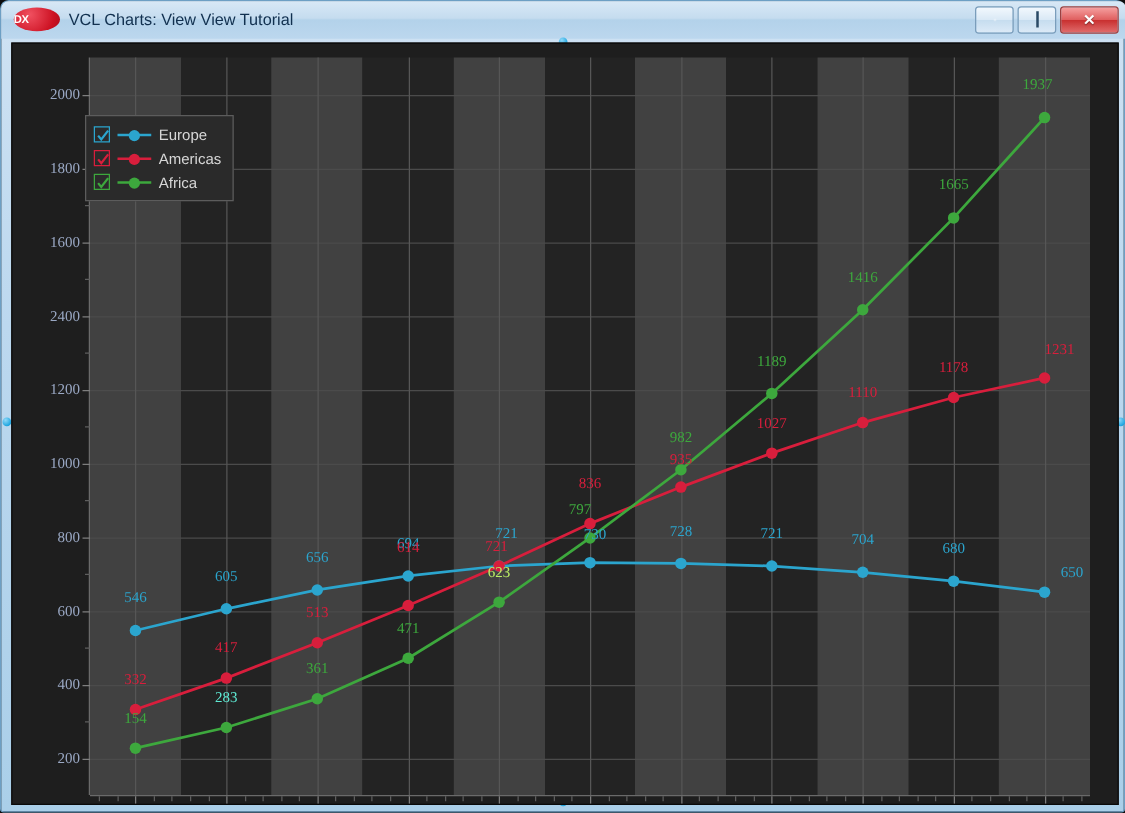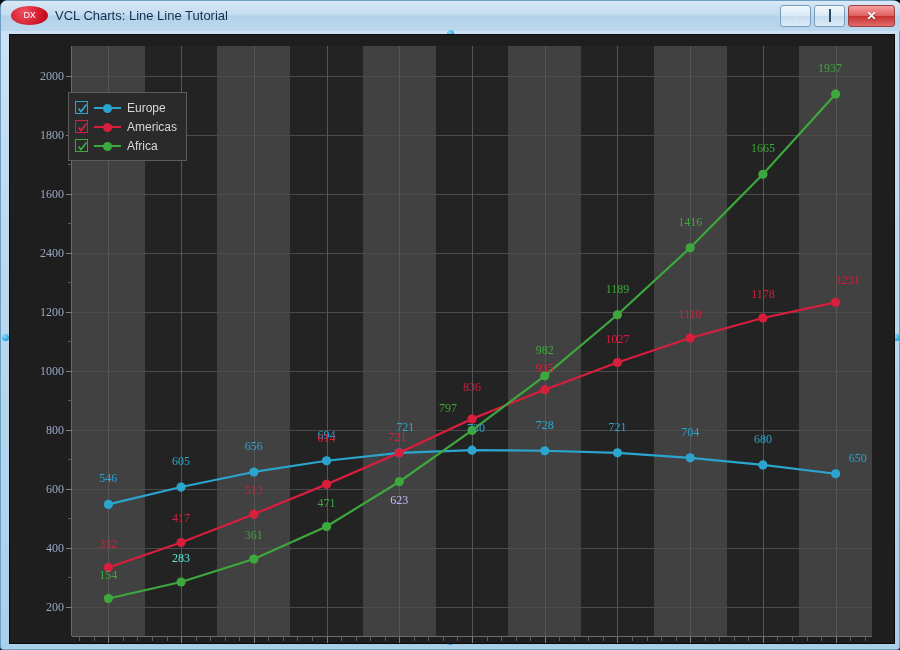--- a/index.html
+++ b/index.html
@@ -10,21 +10,21 @@
   .window{position:absolute;left:0;top:0;width:900px;height:650px;
           box-sizing:border-box;
           background:linear-gradient(to bottom,#cfe2f3 0%,#bcd8ef 40%,#aacfe9 100%);
           border:1px solid #6d9fc4;border-radius:7px 7px 3px 3px;}
   .titlebar{position:absolute;left:0;top:0;width:900px;height:30px;
             border-radius:6px 6px 0 0;
             background:linear-gradient(to bottom,#d8e8f6 0%,#c5dcef 45%,#b3d2ea 50%,#bcd7ee 100%);}
   .title-left{position:absolute;left:10px;top:5px;display:flex;align-items:center;gap:7px;}
   .dx-logo{width:37px;height:19px;border-radius:50%;
            background:radial-gradient(circle at 35% 30%,#f05060,#cc1122 70%,#aa0c1c 100%);
-           color:#fff;font-size:9px;font-weight:normal;line-height:19px;text-align:center;
+           color:#fff;font-size:9px;font-weight:bold;line-height:19px;text-align:left;
            letter-spacing:-0.3px;font-family:"Liberation Sans",sans-serif;}
   .title-text{font-size:13px;color:#11304f;white-space:nowrap;
               font-family:"Liberation Sans",sans-serif;}
   .winbtns{position:absolute;right:6px;top:4px;display:flex;gap:3px;}
   .wbtn{width:29px;height:20px;border:1px solid #7a9dbb;border-radius:3px;
         background:linear-gradient(to bottom,#f2f8fd 0%,#dae9f6 48%,#c6ddef 52%,#dceaf7 100%);
         position:relative;cursor:default;}
   .wbtn.close{width:45px;border:1px solid #9c4040;
         background:linear-gradient(to bottom,#f5a0a0 0%,#e06060 48%,#c93131 52%,#e06c6c 100%);}
   .wbtn .g{position:absolute;left:50%;top:50%;transform:translate(-50%,-50%);
@@ -76,21 +76,21 @@
   .ltext{font-size:12px;color:#d7d7d7;font-family:"Liberation Sans",sans-serif;}
 </style>
 </head>
 <body>
 
 <div class="window">
 
   <div class="titlebar">
     <div class="title-left">
       <div class="dx-logo">DX</div>
-      <div class="title-text">VCL Charts: Line Line Tutorial</div>
+      <div class="title-text">VCL Charts: View View Tutorial</div>
     </div>
     <div class="winbtns">
       <div class="wbtn">
         <span class="g"><span class="minbar"></span></span>
       </div>
       <div class="wbtn">
         <span class="g"><span class="maxbox"></span></span>
       </div>
       <div class="wbtn close">
         <span class="g">✕</span>
@@ -200,22 +200,22 @@
           <div class="dlabel" style="left: 400px; top: 340.88px; color: rgb(216, 30, 60);">836</div>
           <div class="dlabel" style="left: 472.727px; top: 321.675px; color: rgb(216, 30, 60);">935</div>
           <div class="dlabel" style="left: 545.455px; top: 292.535px; color: rgb(216, 30, 60);">1027</div>
           <div class="dlabel" style="left: 618.182px; top: 268.05px; color: rgb(216, 30, 60);">1110</div>
           <div class="dlabel" style="left: 690.909px; top: 247.99px; color: rgb(216, 30, 60);">1178</div>
           <div class="dlabel" style="left: 775.636px; top: 234.355px; color: rgb(216, 30, 60);">1231</div>
           <div class="dlabel" style="left: 36.3636px; top: 528.535px; color: rgb(61, 168, 61);">154</div>
           <div class="dlabel" style="left: 109.091px; top: 512.015px; color: #5eead4;">283</div>
           <div class="dlabel" style="left: 181.818px; top: 489.005px; color: rgb(61, 168, 61);">361</div>
           <div class="dlabel" style="left: 254.545px; top: 456.555px; color: rgb(61, 168, 61);">471</div>
-          <div class="dlabel" style="left: 327.273px; top: 411.715px; color: #c4b5fd; margin-top: 42px;">623</div>
-          <div class="dlabel" style="left: 376px; top: 362.385px; color: rgb(61, 168, 61);">797</div>
+          <div class="dlabel" style="left: 327.273px; top: 411.715px; color: #bef264;">623</div>
+          <div class="dlabel" style="left: 392px; top: 362.385px; color: rgb(61, 168, 61);">797</div>
           <div class="dlabel" style="left: 472.727px; top: 303.81px; color: rgb(61, 168, 61);">982</div>
           <div class="dlabel" style="left: 545.455px; top: 242.745px; color: rgb(61, 168, 61);">1189</div>
           <div class="dlabel" style="left: 618.182px; top: 175.78px; color: rgb(61, 168, 61);">1416</div>
           <div class="dlabel" style="left: 690.909px; top: 102.325px; color: rgb(61, 168, 61);">1665</div>
           <div class="dlabel" style="left: 758px; top: 22.085px; color: rgb(61, 168, 61);">1937</div>
         </div>
     </div>
     <div id="yaxis">
         <div class="axisline" style="left: 61px; top: 11px; width: 1px; height: 590px;"></div>
         <div class="ylabel" style="top: 571.5px; right: 830px;">200</div>

